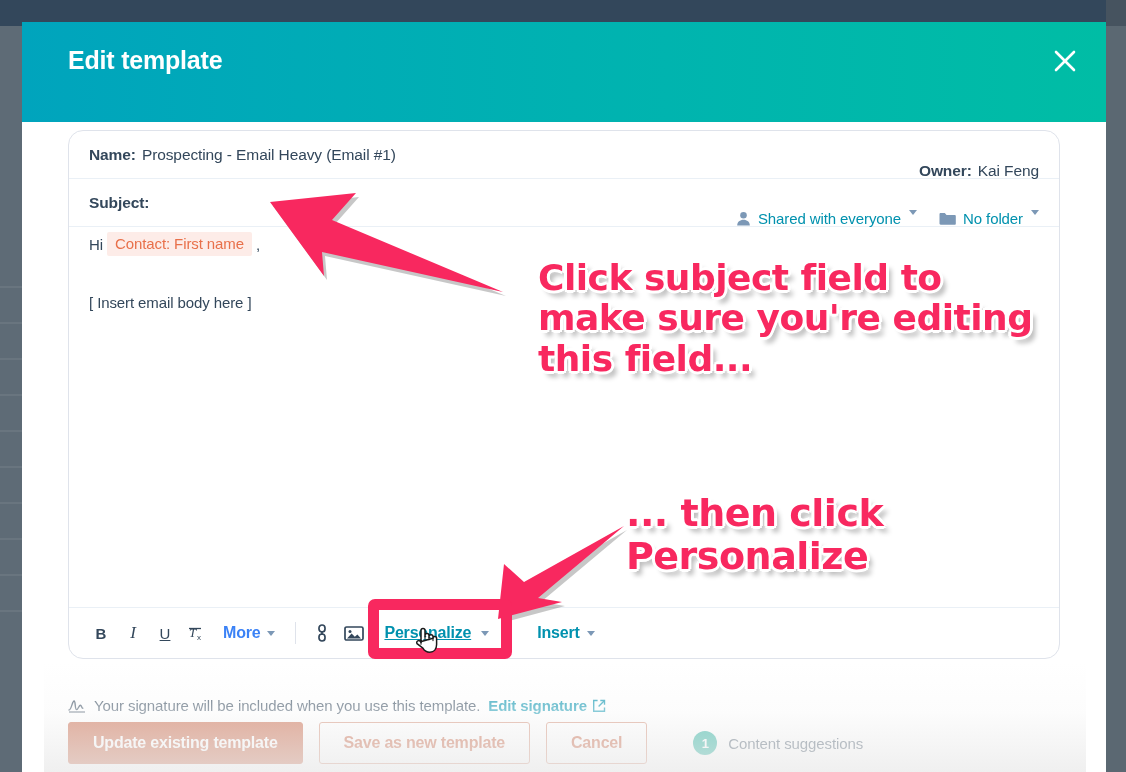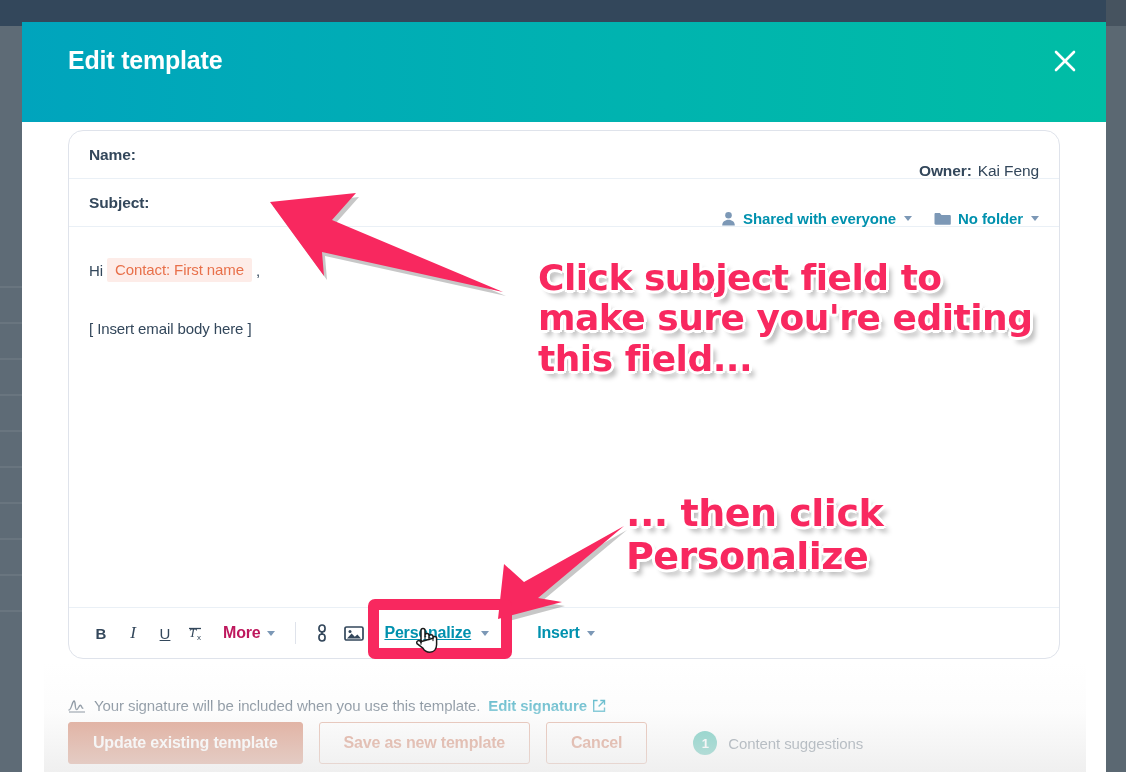--- a/index.html
+++ b/index.html
@@ -116,43 +116,42 @@
   .row-right {
     position: absolute;
     right: 20px; top: 16px;
     height: 100%;
     display: flex;
     align-items: center;
     gap: 22px;
   }
   .meta-link {
     display: flex;
-    align-items: center;
     gap: 7px;
     font-size: 15px;
-    font-weight: bold;
+    font-weight: normal;
     color: #0091ae;
     cursor: pointer;
     letter-spacing: -0.1px;
   }
   .meta-icon { display: flex; align-items: center; color: #7c98b6; }
   .caret {
     width: 0; height: 0;
     border-left: 4.5px solid transparent;
     border-right: 4.5px solid transparent;
     border-top: 5px solid #7c98b6;
     margin-left: 1px;
   }
 
   
   #editor-body {
     position: absolute;
     left: 0; right: 0;
     top: 97px; bottom: 51px;
-    padding: 30px 20px;
+    padding: 4px 20px;
     overflow: hidden;
     cursor: text;
   }
   .body-line {
     font-size: 15px;
     color: #33475b;
     display: flex;
     align-items: center;
     letter-spacing: -0.1px;
   }
@@ -190,21 +189,21 @@
   }
   .tb-btn.bold { font-weight: bold; font-size: 15px; }
   .tb-btn.ital { font-style: italic; font-family: "Liberation Serif", serif; font-size: 17px; }
   .tb-btn.under { text-decoration: underline; font-size: 15px; }
   .tb-text {
     display: flex;
     align-items: center;
     gap: 7px;
     font-size: 16px;
     font-weight: bold;
-    color: #be185d;
+    color: #3b82f6;
     cursor: pointer;
     padding: 0 10px;
     height: 32px;
     letter-spacing: -0.2px;
   }
   .tb-link {
     display: flex;
     align-items: center;
     gap: 7px;
     font-size: 16px;
@@ -379,20 +378,21 @@
         <line x1="10" y1="10" x2="28" y2="28" stroke="#ffffff" stroke-width="2.6" stroke-linecap="round"></line>
         <line x1="28" y1="10" x2="10" y2="28" stroke="#ffffff" stroke-width="2.6" stroke-linecap="round"></line>
       </svg>
     </div>
   </div>
 
   <div id="template-card">
 
     <div class="row-name">
       <span class="lbl-bold">Name:</span>
+      <span class="val-plain">Prospecting - Email Heavy (Email #1)</span>
       <div class="row-right">
         <span style="display:flex;align-items:center;">
           <span class="lbl-bold">Owner:</span>
           <span class="val-plain">Kai Feng</span>
         </span>
       </div>
     </div>
 
     <div class="row-subject">
       <span class="lbl-bold">Subject:</span>

